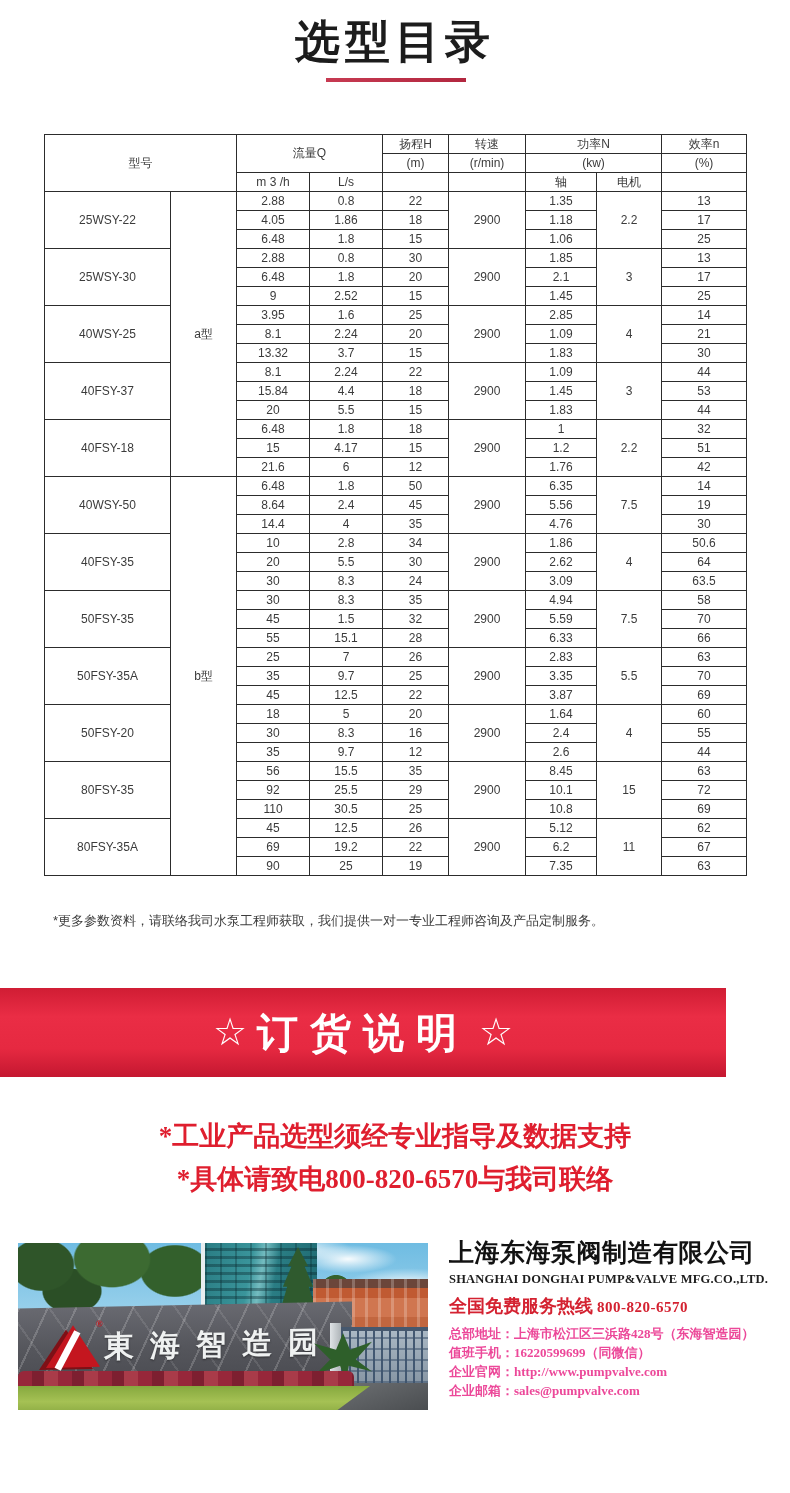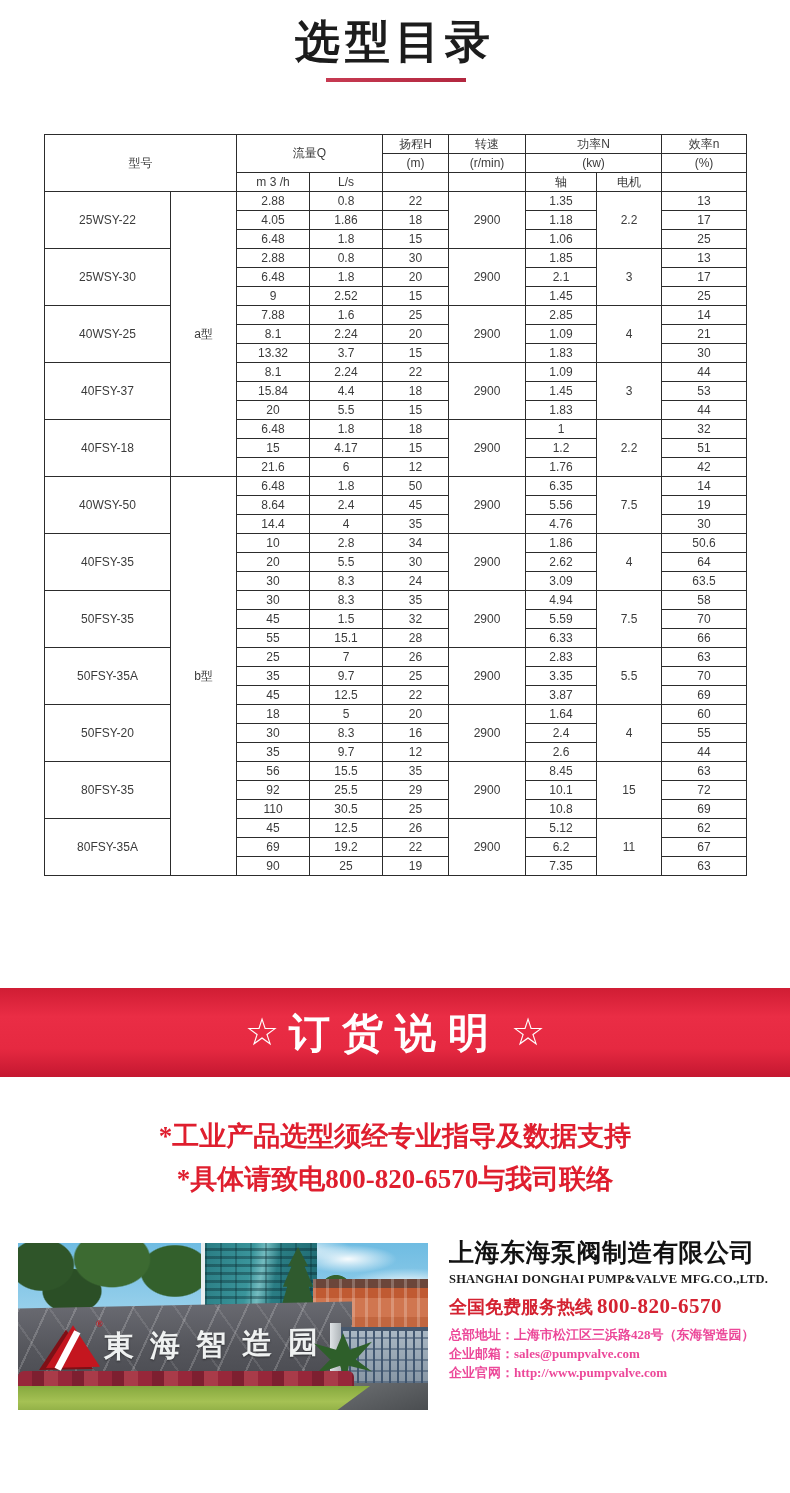--- a/index.html
+++ b/index.html
@@ -16,21 +16,21 @@
   #sel-table{position:absolute;left:44px;top:134px;border-collapse:collapse;table-layout:fixed;
          color:#3b3b3b;}
   #sel-table th,#sel-table td{border:1px solid #2c2c2c;text-align:center;vertical-align:middle;
          font-size:12px;font-weight:400;height:18px;line-height:1.05;padding:0;overflow:hidden;
          white-space:nowrap;}
 
   
   .note{position:absolute;top:912px;left:53px;font-size:13px;color:#3c3c3c;margin:0;}
 
   
-  .banner{position:absolute;top:988px;left:0;width:790px;height:89px;
+  .banner{position:absolute;top:988px;left:0;width:726px;height:89px;
          background:linear-gradient(180deg,#d01d34 0%,#ea2d45 32%,#e62941 68%,#c41730 100%);
          color:#fff;text-align:center;}
   .banner-inner{line-height:89px;font-size:41px;font-weight:800;letter-spacing:12px;}
   .banner .star{font-size:38px;font-weight:400;letter-spacing:0;vertical-align:2px;padding:0 10px;}
 
   
   .notice{position:absolute;left:0;width:100%;text-align:center;margin:0;
          font-family:"Liberation Serif",serif;font-weight:700;color:#df1e2e;font-size:27px;}
   .notice1{top:1118px;}
   .notice2{top:1161px;}
@@ -95,21 +95,21 @@
        background:linear-gradient(180deg,#86a83e,#a5c154 60%,#8fae45);
        clip-path:polygon(0 0,100% 0,90% 100%,0 100%);}
 
   
   .info{position:absolute;left:449px;top:1236px;width:338px;}
   .company-name{font-size:25px;font-weight:800;color:#121212;letter-spacing:0.5px;margin:0;}
   .company-name-en{font-family:"Liberation Serif",serif;font-weight:700;font-size:12.5px;
        color:#1d1d1d;margin-top:3px;letter-spacing:0.2px;}
   .hotline{margin-top:7px;font-family:"Liberation Serif",serif;font-weight:700;color:#d42231;}
   .hotline-label{font-size:18px;}
-  .hotline-number{font-size:21px;letter-spacing:0.5px;}
+  .hotline-number{font-size:15px;letter-spacing:0.5px;}
   .contacts{margin-top:6px;}
   .contact-line{font-family:"Liberation Serif",serif;font-weight:700;font-size:13px;
        color:#ec4899;line-height:19px;white-space:nowrap;}
 </style>
 </head>
 <body>
 
 <div class="page">
 
   <h1 class="title">选型目录</h1>
@@ -197,21 +197,21 @@
         </tr>
         <tr>
           <td>9</td>
           <td>2.52</td>
           <td>15</td>
           <td>1.45</td>
           <td>25</td>
         </tr>
         <tr>
           <td rowspan="3">40WSY-25</td>
-          <td>7.88</td>
+          <td>3.95</td>
           <td>1.6</td>
           <td>25</td>
           <td rowspan="3">2900</td>
           <td>2.85</td>
           <td rowspan="3">4</td>
           <td>14</td>
         </tr>
         <tr>
           <td>8.1</td>
           <td>2.24</td>
@@ -439,20 +439,21 @@
         <tr>
           <td>90</td>
           <td>25</td>
           <td>19</td>
           <td>7.35</td>
           <td>63</td>
         </tr>
       </tbody>
     </table>
 
+  <p class="note">*更多参数资料，请联络我司水泵工程师获取，我们提供一对一专业工程师咨询及产品定制服务。</p>
 
   <div class="banner">
     <div class="banner-inner"><span class="star">☆</span><span>订货说明</span><span class="star">☆</span></div>
   </div>
 
   <p class="notice notice1">*工业产品选型须经专业指导及数据支持</p>
   <p class="notice notice2">*具体请致电800-820-6570与我司联络</p>
 
   <div class="photo">
     <div class="sky"></div>
@@ -480,18 +481,19 @@
 
   <div class="info">
     <p class="company-name">上海东海泵阀制造有限公司</p>
     <div class="company-name-en">SHANGHAI DONGHAI PUMP&amp;VALVE MFG.CO.,LTD.</div>
     <div class="hotline">
       <span class="hotline-label">全国免费服务热线</span>
       <span class="hotline-number">800-820-6570</span>
     </div>
     <div class="contacts">
       <div class="contact-line">总部地址：上海市松江区三浜路428号（东海智造园）</div>
+      <div class="contact-line">值班手机：16220599699（同微信）</div>
+      <div class="contact-line">企业官网：http://www.pumpvalve.com</div>
       <div class="contact-line">企业邮箱：sales@pumpvalve.com</div>
-      <div class="contact-line">企业官网：http://www.pumpvalve.com</div>
     </div>
   </div>
 
 </div>
 
 </body></html>

